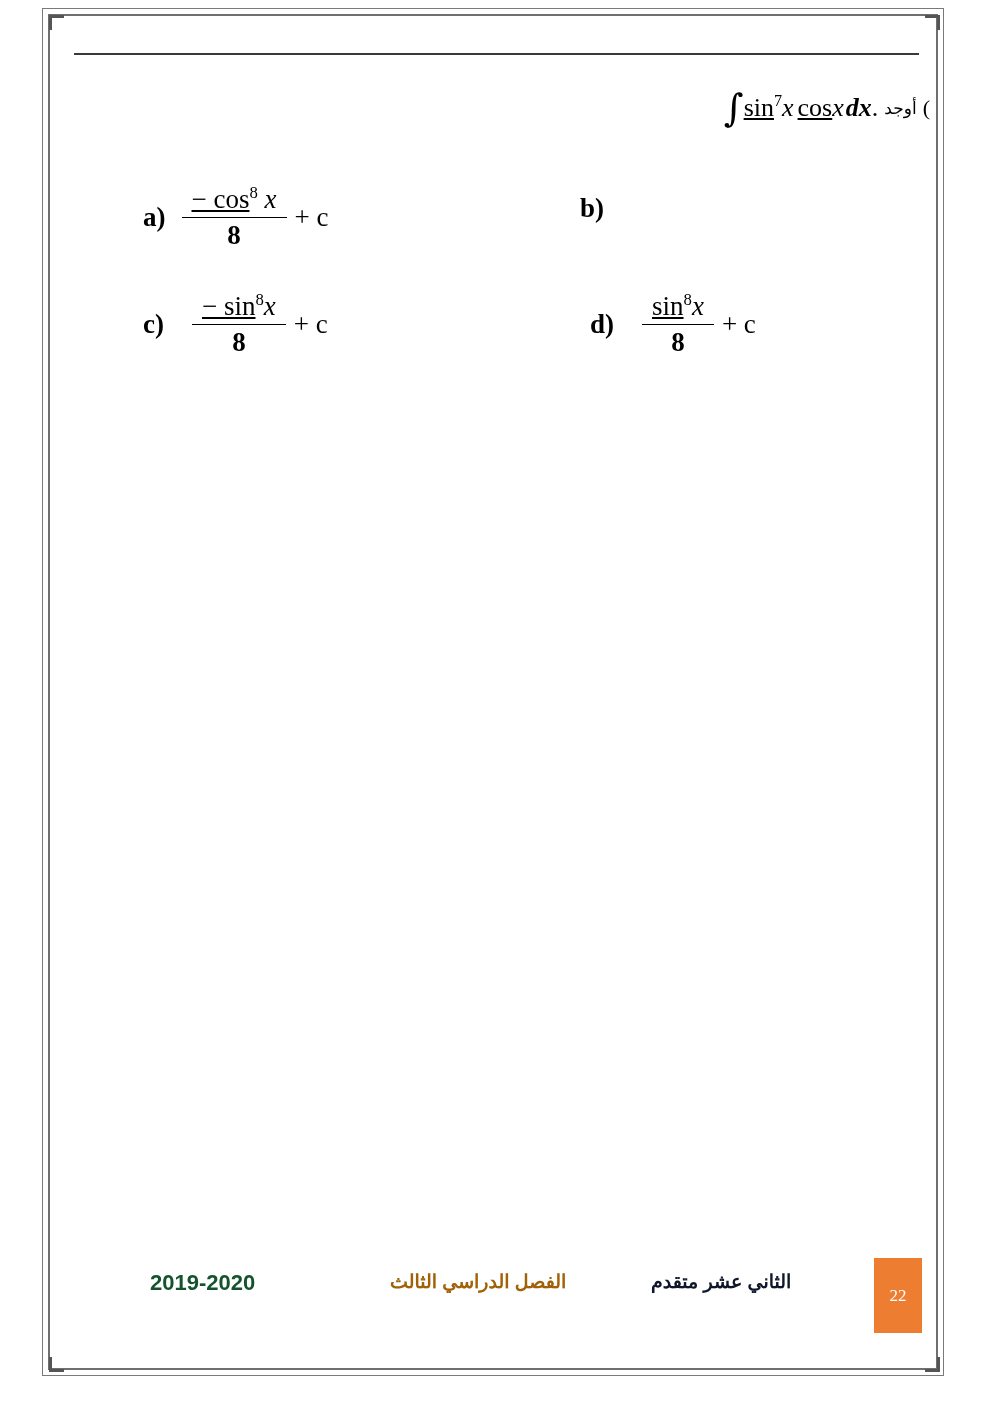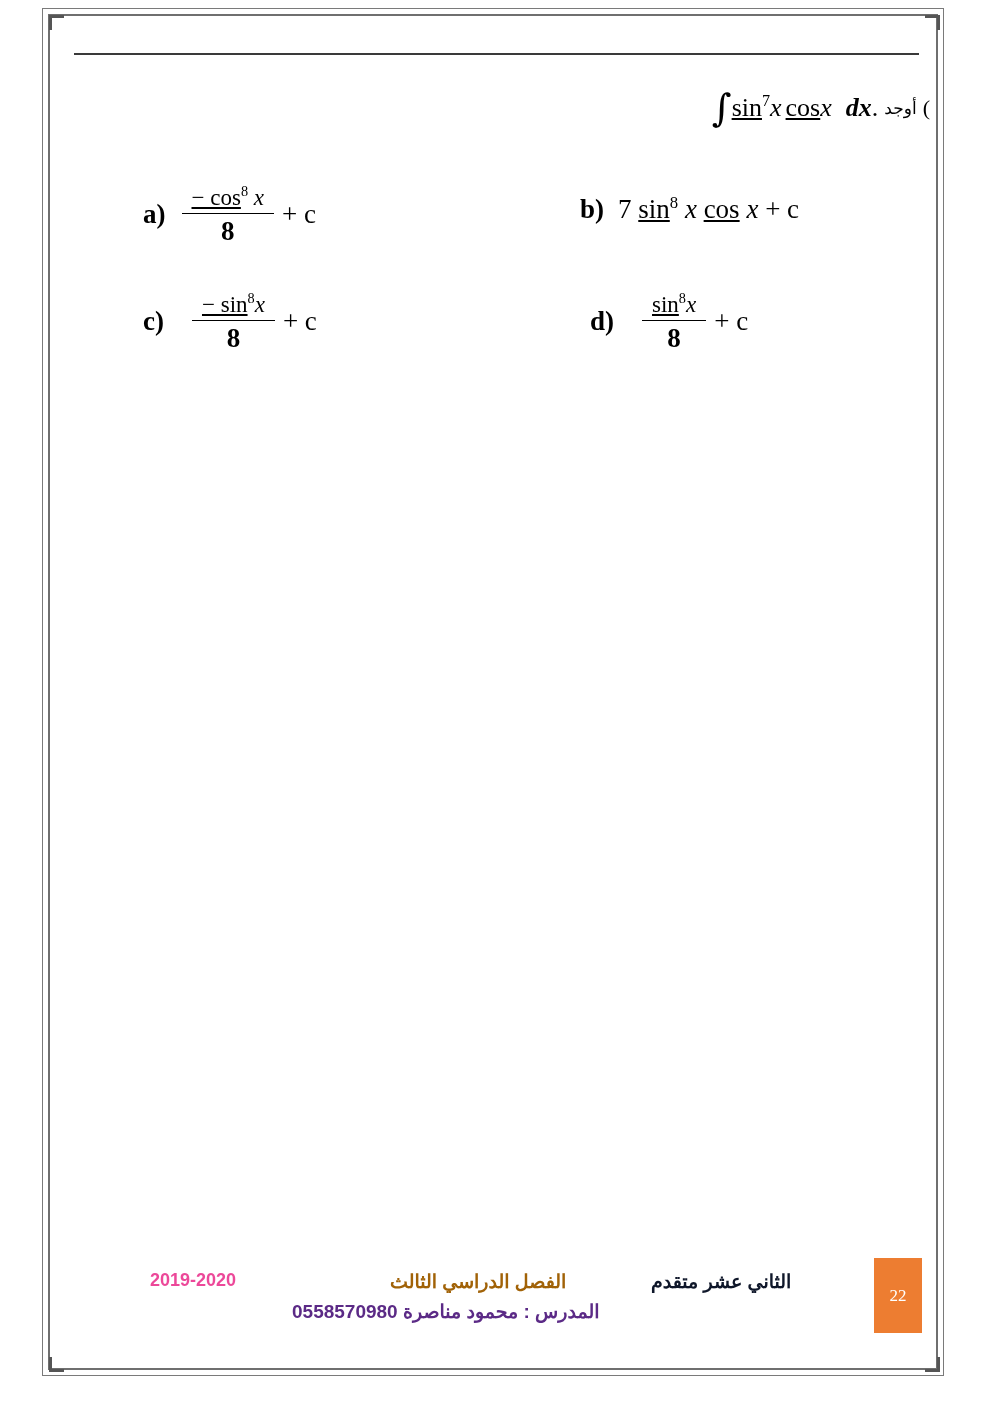--- a/index.html
+++ b/index.html
@@ -129,21 +129,21 @@
   .frac {
     display: inline-flex;
     flex-direction: column;
     align-items: center;
     justify-content: center;
     vertical-align: middle;
     margin: 0 2px;
   }
   .frac .num {
     padding: 0 10px 2px 10px;
-    font-size: 23px;
+    font-size: 27px;
     white-space: nowrap;
   }
   .frac .bar {
     width: 100%;
     height: 0;
     border-top: 1.6px solid #000;
   }
   .frac .den {
     padding: 2px 10px 0 10px;
     font-size: 27px;
@@ -163,22 +163,22 @@
     top: 1262px;
     width: 992px;
     height: 90px;
   }
   .footer-year {
     position: absolute;
     left: 150px;
     top: 8px;
     font-family: "Liberation Sans", sans-serif;
     font-weight: bold;
-    font-size: 18px;
-    color: #ec4899;
+    font-size: 22px;
+    color: #14532d;
     direction: ltr;
   }
   .footer-center {
     position: absolute;
     left: 390px;
     top: 8px;
     font-family: "Liberation Sans", sans-serif;
     font-weight: bold;
     font-size: 19px;
     color: #a16207;
@@ -228,21 +228,21 @@
 <div class="corner tl"></div>
 <div class="corner tr"></div>
 <div class="corner bl"></div>
 <div class="corner br"></div>
 <div class="header-rule"></div>
 
 <div class="question-line">
   <span class="q-paren">)</span>
   <span class="q-label">أوجد</span>
   <span class="math">
-    <span class="intsym">∫</span><span class="rm">sin</span><sup class="sm">7</sup><span class="it">x</span><span class="rm" style="margin-left:4px">cos</span><span class="it">x</span><span class="it" style="margin-left:14px;font-weight:bold">dx</span><span>.</span>
+    <span class="intsym">∫</span><span class="rm">sin</span><sup class="sm">7</sup><span class="it">x</span><span class="rm" style="margin-left:4px">cos</span><span class="it">x</span><span class="it" style="margin-left:2px;font-weight:bold">dx</span><span>.</span>
   </span>
 </div>
 
 <div class="options">
 
   <div class="opt-row">
 
     <div class="opt opt-a">
       <span class="opt-letter">a)</span>
       <span class="opt-body">
@@ -250,30 +250,20 @@
           <span class="num"><span class="rm">− cos</span><sup class="sm">8</sup> <span class="it">x</span></span>
           <span class="bar"></span>
           <span class="den">8</span>
         </span>
         <span class="plusc">+ c</span>
       </span>
     </div>
 
     <div class="opt opt-b">
       <span class="opt-letter">b)</span>
-      <span class="opt-body">
-        <span class="inline-expr">
-          <span>7</span>
-          <span class="rm">sin</span><sup class="sm">8</sup>
-          <span class="it">x</span>
-          <span class="rm">cos</span>
-          <span class="it">x</span>
-          <span>+ c</span>
-        </span>
-      </span>
     </div>
 
   </div>
 
   <div class="opt-row">
 
     <div class="opt opt-c">
       <span class="opt-letter">c)</span>
       <span class="opt-body" style="margin-left:12px">
         <span class="frac">
@@ -298,15 +288,14 @@
     </div>
 
   </div>
 
 </div>
 
 <div class="footer">
   <div class="footer-year">2019-2020</div>
   <div class="footer-center">الفصل الدراسي الثالث</div>
   <div class="footer-right">الثاني عشر متقدم</div>
-  <div class="footer-teacher">المدرس : محمود مناصرة  0558570980</div>
 </div>
 <div class="page-badge">22</div>
 
 </body></html>

